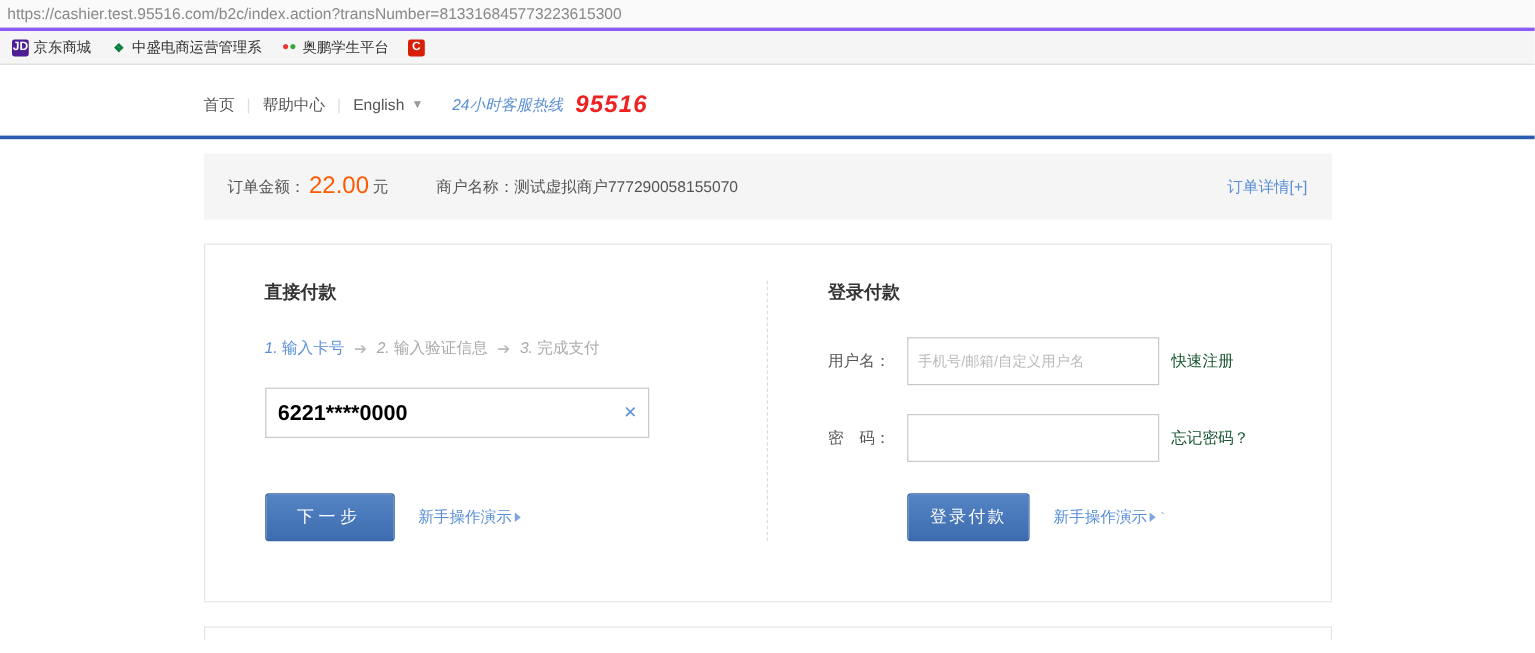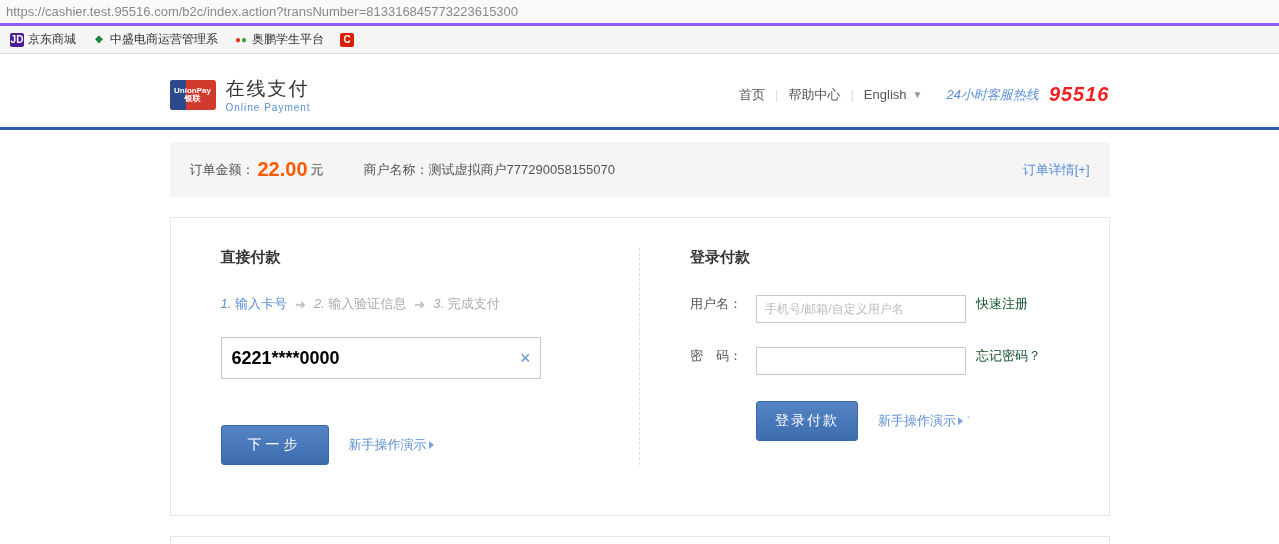--- a/index.html
+++ b/index.html
@@ -20,21 +20,21 @@
 .top-links { display:flex; align-items:center; gap:10px; color:#999; font-size:13px;}
 .top-links a { color:#555; cursor:pointer;}
 .top-links .sep { color:#ddd;}
 .lang { display:inline-flex; align-items:center; gap:6px; color:#555; cursor:pointer;}
 .lang .chev { color:#999; font-size:10px;}
 .hotline { color:#5a8fd6; font-style:italic; margin-left:14px;}
 .hotnum { color:#e22; font-weight:bold; font-style:italic; font-size:20px; letter-spacing:1px;}
 .bluebar { height:3px; background:#2a5db0; width:100%;}
 .order-strip { background:#f5f5f5; padding: 16px 20px; margin-top:12px; display:flex; align-items:center; font-size:13px; color:#555;}
 .order-strip .lbl{ color:#555;}
-.order-strip .amt{ color:#ff5a00; font-size:20px; font-weight:700; margin:0 3px;}
+.order-strip .amt{ color:#ff5a00; font-size:20px; font-weight:400; margin:0 3px;}
 .order-strip .unit{ color:#555;}
 .order-strip .grow{ flex:1;}
 .order-strip .seg { margin-left:40px;}
 .detail-link { color:#5a8fd6; cursor:pointer; margin-left:auto;}
 .panel { border:1px solid #e5e5e5; margin-top:20px; display:flex; padding:30px 0 50px 0; position:relative;}
 .panel .col { flex:1; padding:0 50px;}
 .divider { width:0; border-left:1px dashed #ddd; align-self:stretch;}
 .col h3 { font-size:15px; font-weight:bold; color:#333; margin-bottom:28px;}
 .steps { display:flex; align-items:center; gap:8px; font-size:13px; margin-bottom:24px;}
 .steps .num { font-style:italic;}
@@ -43,23 +43,23 @@
 .steps .s2,.steps .s3 { color:#aaa;}
 .steps .arrow { color:#bbb; font-size:13px;}
 .card-input { position:relative; width:320px;}
 .card-input input { width:100%; height:42px; border:1px solid #c9c9c9; padding:0 36px 0 10px; font-size:18px; font-family:Arial,sans-serif; font-weight:bold; color:#000; outline:none;}
 .card-input .clear { position:absolute; right:10px; top:50%; transform:translateY(-50%); color:#5a8fd6; font-size:18px; cursor:pointer; font-weight:normal;}
 .row-btn { display:flex; align-items:center; gap:20px; margin-top:46px;}
 .btn-primary { background: linear-gradient(#5584c4,#3d6db0); color:#fff; border:1px solid #3a66a5; border-radius:3px; padding:10px 26px; font-size:14px; cursor:pointer; letter-spacing:4px;}
 .btn-primary.tight{ letter-spacing:2px; padding:10px 18px;}
 .demo-link { color:#5a8fd6; font-size:13px; cursor:pointer; display:inline-flex; align-items:center; gap:2px;}
 .demo-link .play { display:inline-block; width:0; height:0; border-left:5px solid #5a8fd6; border-top:4px solid transparent; border-bottom:4px solid transparent; opacity:.8;}
-.form-row { display:flex; gap:10px; margin-bottom:24px;}
+.form-row { display:flex; align-items:center; gap:10px; margin-bottom:24px;}
 .form-row .flabel { width:56px; text-align:left; color:#555; font-size:13px; white-space:nowrap;}
-.form-row input { width:210px; height:28px; border:1px solid #c9c9c9; padding:0 8px; font-size:12px; outline:none;}
+.form-row input { width:210px; height:40px; border:1px solid #c9c9c9; padding:0 8px; font-size:12px; outline:none;}
 .form-row input::placeholder{ color:#bbb;}
 .side-link { color:#14532d; font-size:13px; cursor:pointer; white-space:nowrap;}
 .col.right .row-btn{ margin-top:26px; margin-left:66px;}
 .demo-link .tick{ color:#5a8fd6; font-size:10px; margin-left:2px;}
 .page .placeholder-bar{ border:1px solid #e5e5e5; border-bottom:none; height:12px; margin-top:20px;}
 </style>
 </head>
 <body>
 
 <div class="url-bar"><span class="proto">https://cashier.test.95516.com/b2c/index.action?transNumber=813316845773223615300</span></div>
@@ -80,31 +80,20 @@
       </span>
       <span>奥鹏学生平台</span>
     </span>
   <span class="bk-item">
       <span class="bk-icon" style="background:#d81e06;color:#fff;">C</span>
     </span>
 </div>
 
 <div class="page">
   <div class="top">
-    <div class="logo-wrap">
-      <div class="logo-badge">
-        <span class="stripe"></span>
-        <span class="t1">UnionPay</span>
-        <span class="t2">银联</span>
-      </div>
-      <div class="logo-text">
-        <div class="cn">在线支付</div>
-        <div class="en">Online Payment</div>
-      </div>
-    </div>
     <div class="top-links">
       <a>首页</a>
       <span class="sep">|</span>
       <a>帮助中心</a>
       <span class="sep">|</span>
       <span class="lang">
         <span>English</span>
         <span class="chev">▼</span>
       </span>
       <span class="hotline">24小时客服热线</span>

